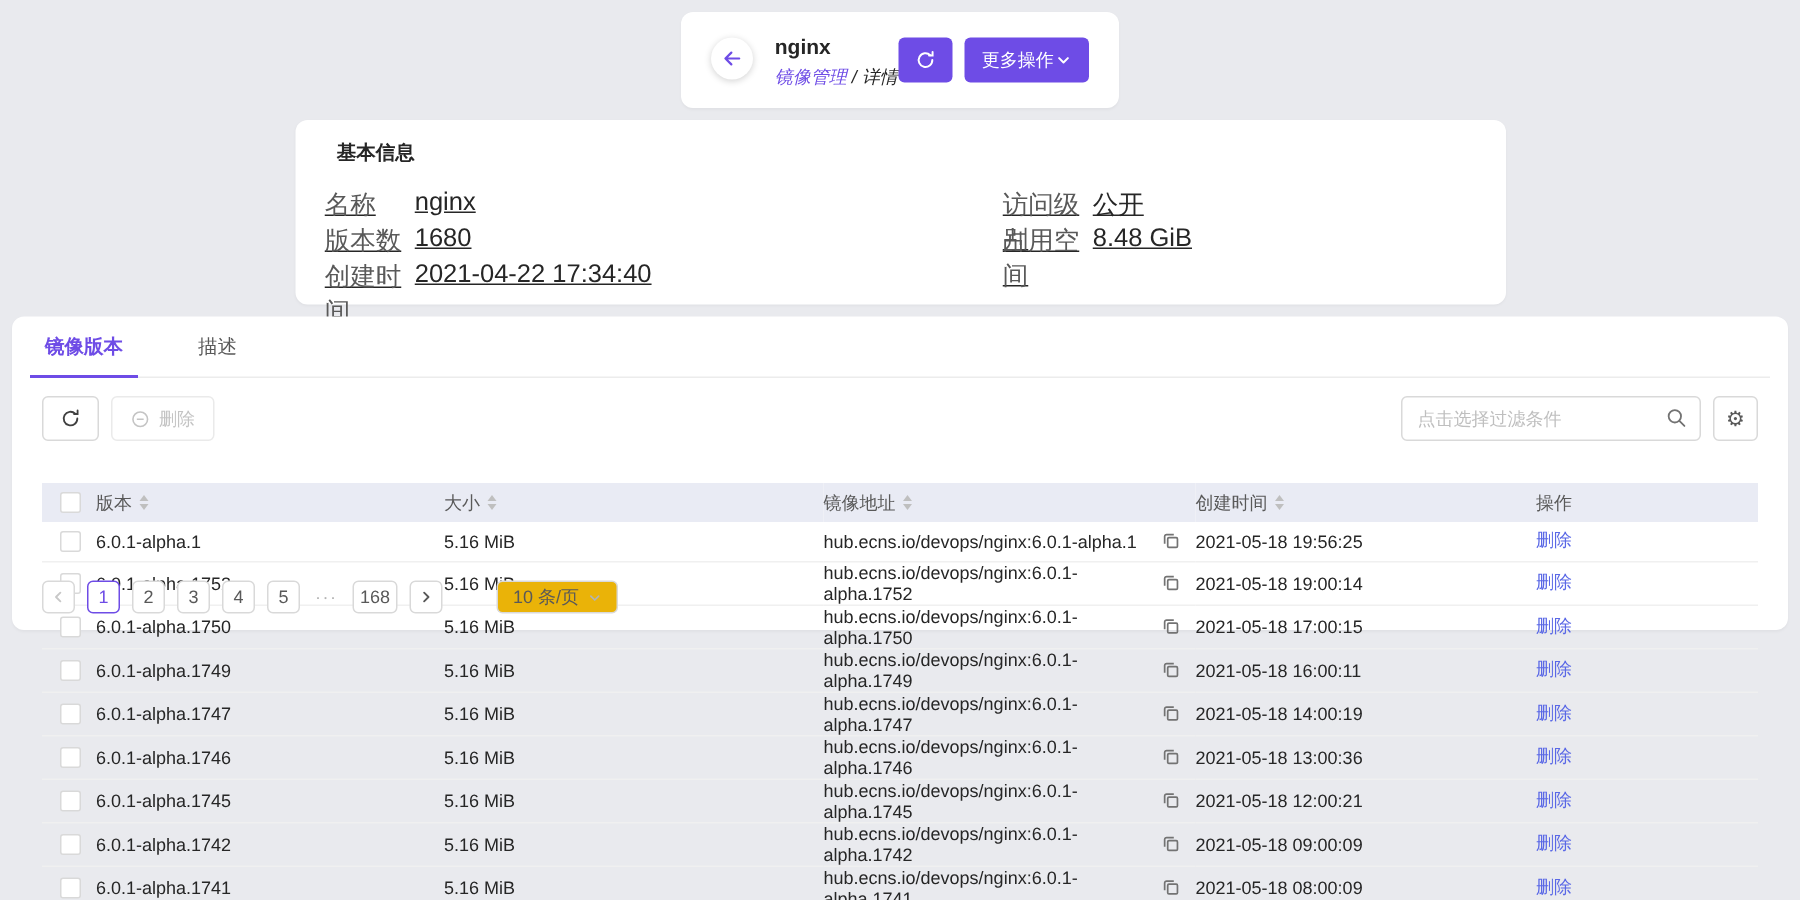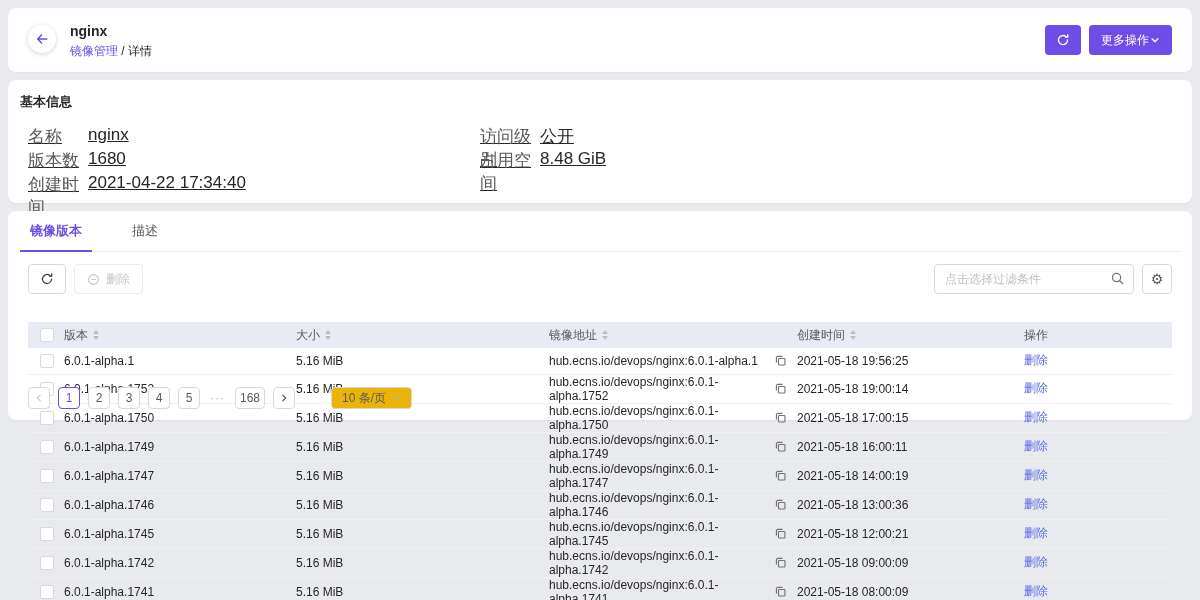--- a/index.html
+++ b/index.html
@@ -11,39 +11,39 @@
     --text-2:#595959;
     --muted:#8C8C8C;
     --disabled:#C4C4C4;
     --border:#D9D9D9;
     --border-light:#ECECEC;
     --row-border:#F0F0F0;
   }
   *{box-sizing:border-box;margin:0;padding:0;}
   html,body{width:1200px;height:600px;overflow:hidden;}
   body{background:var(--page-bg);font-family:"Liberation Sans","DejaVu Sans",sans-serif;color:var(--text);}
-  .page{width:1200px;height:428px;padding:8px;display:flex;flex-direction:column;gap:8px;}
+  .page{width:1200px;height:428px;padding:8px;display:flex;flex-direction:column;gap:8px;align-items:center;}
   .card{background:#fff;border-radius:8px;box-shadow:0 1px 2px rgba(0,0,0,.04);}
 
   
   .header-card{flex:none;height:64px;display:flex;align-items:center;justify-content:space-between;padding:0 20px;}
   .header-left{display:flex;align-items:flex-start;gap:14px;}
   .back-btn{width:28px;height:28px;border-radius:50%;border:none;background:#fff;box-shadow:0 1px 5px rgba(0,0,0,.18);color:var(--accent);display:inline-flex;align-items:center;justify-content:center;cursor:pointer;flex:none;margin-top:1px;}
   .title-block{display:flex;flex-direction:column;gap:7px;}
   .page-title{font-size:14px;font-weight:bold;color:var(--text);line-height:14px;}
-  .breadcrumb{font-size:12px;color:var(--text);line-height:12px;}
+  .breadcrumb{font-size:12px;color:var(--text);line-height:12px;font-style:italic;}
   .breadcrumb .bc-link{color:var(--accent);text-decoration:none;cursor:pointer;}
   .header-actions{display:flex;align-items:center;gap:8px;}
   .btn-primary{background:var(--accent);color:#fff;border:none;border-radius:4px;height:30px;font-size:12px;display:inline-flex;align-items:center;justify-content:center;gap:1px;cursor:pointer;font-family:inherit;}
   .btn-primary.icon-only{width:36px;}
   .btn-primary.more{padding:0 12px;}
 
   
   .info-card{flex:none;padding:13px 12px 6px;}
-  .info-title{font-size:13px;font-weight:bold;margin:0 0 14px;}
+  .info-title{font-size:13px;font-weight:bold;margin:0 16px 14px;}
   .info-grid{display:grid;grid-template-columns:452px 315px 1fr;padding:0 8px;}
   .info-row{display:flex;height:24px;align-items:flex-start;font-size:17px;text-decoration:underline;}
   .info-label{width:60px;flex:none;color:var(--text-2);}
   .info-value{color:var(--text);}
 
   
   .main-card{flex:1;display:flex;flex-direction:column;padding:0 12px;min-height:0;}
   .tabs{display:flex;border-bottom:1px solid var(--border-light);flex:none;}
   .tab{font-size:13px;color:var(--text-2);padding:11px 10px;margin-right:30px;cursor:pointer;position:relative;}
   .tab.active{color:var(--accent);font-weight:bold;}

